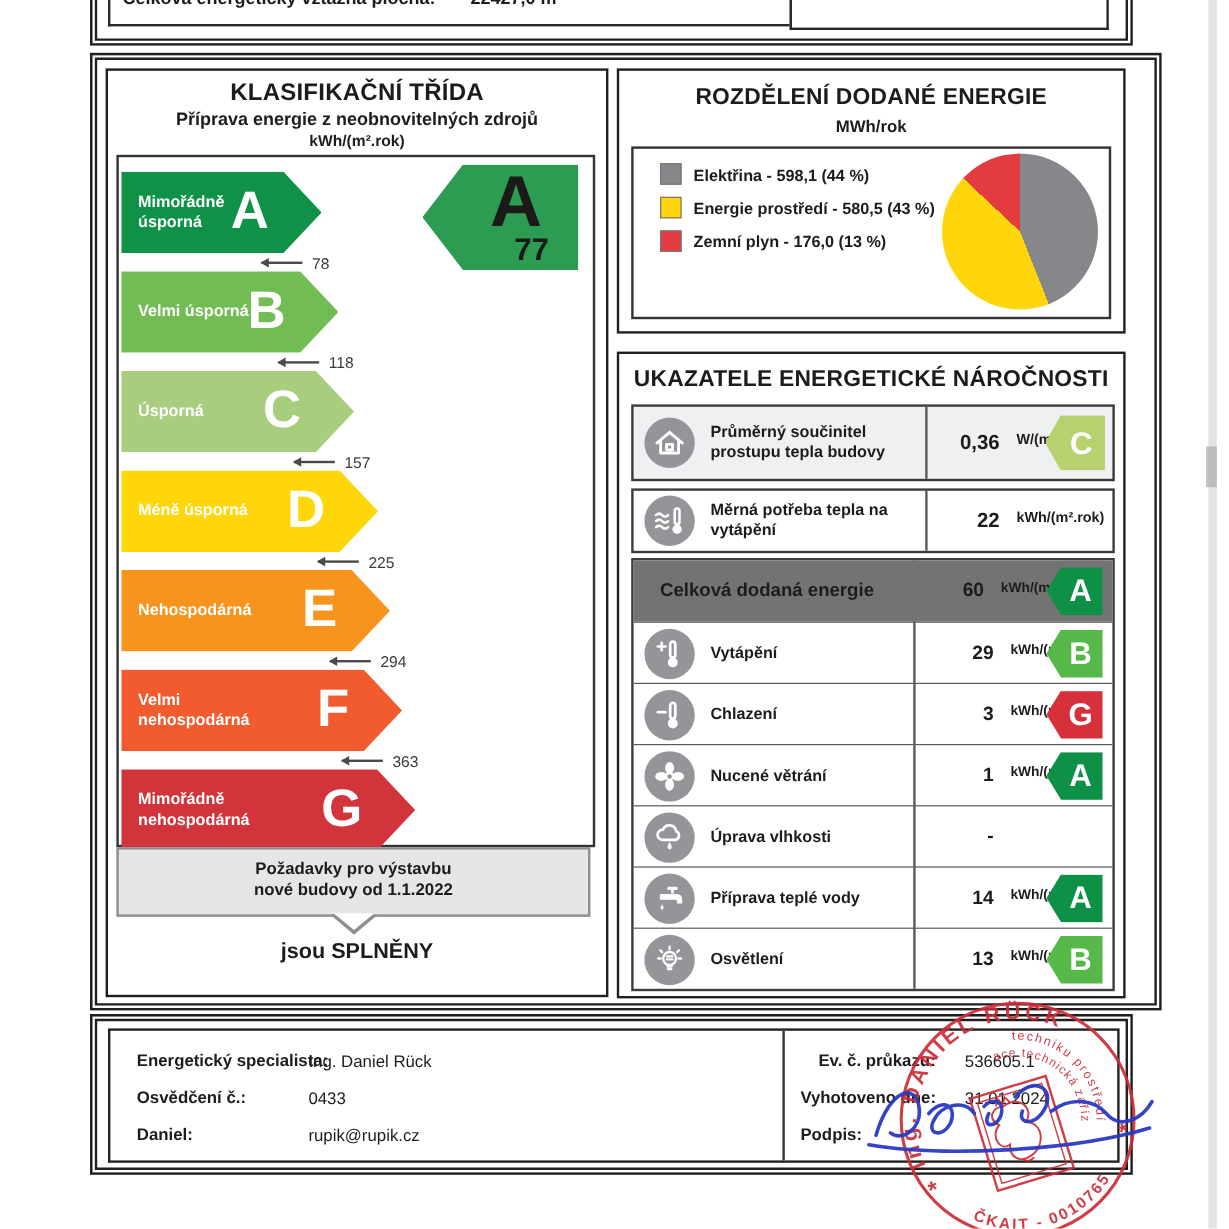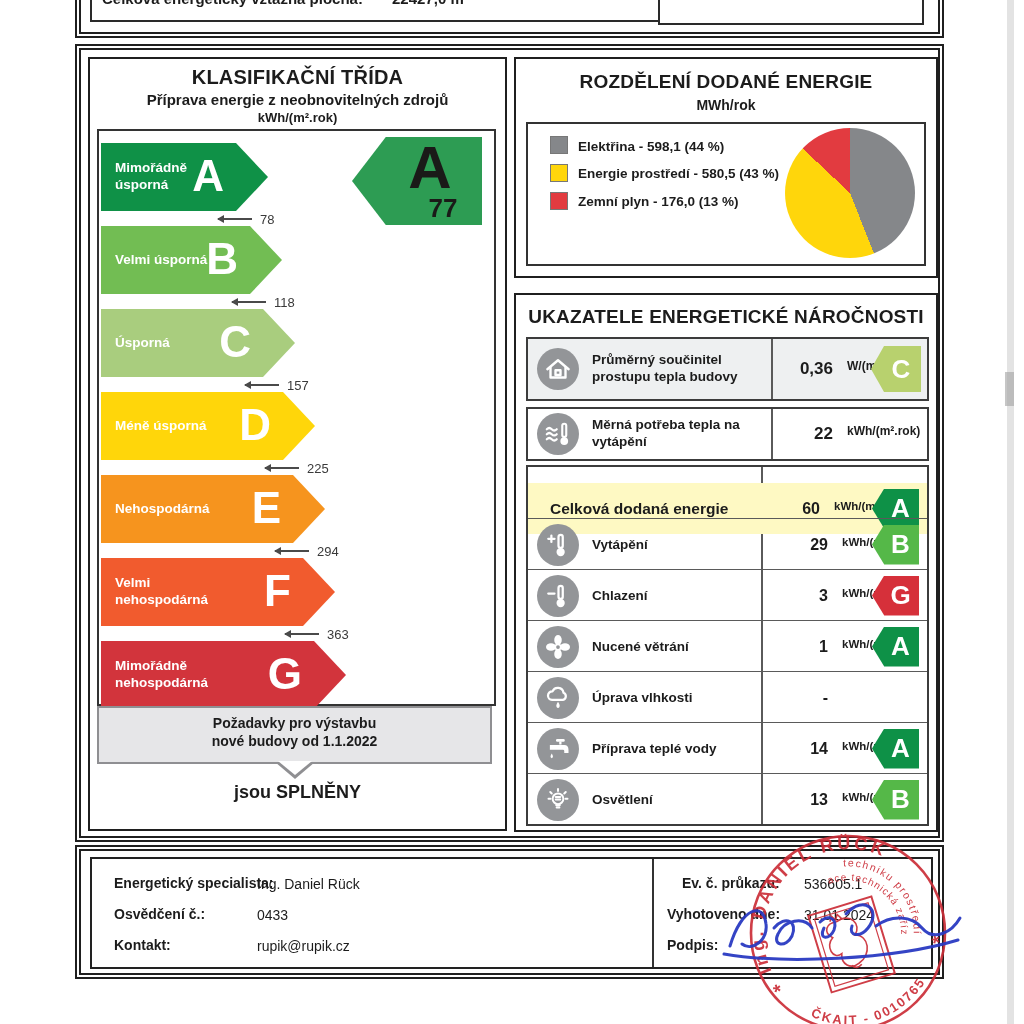--- a/index.html
+++ b/index.html
@@ -59,21 +59,21 @@
      display:flex;align-items:flex-start;gap:14px;}
   .ind-value b{display:inline-block;width:42px;text-align:right;font-size:16px;}
   .ind-value span{font-size:11.5px;font-weight:bold;}
   .grade-arrow{position:absolute;right:8px;top:50%;transform:translateY(-50%);
      width:47px;height:40px;display:flex;align-items:center;justify-content:center;
      padding-left:10px;box-sizing:border-box;
      clip-path:polygon(0 50%,26% 0,100% 0,100% 100%,26% 100%);}
   .grade-arrow b{color:#fff;font-size:26px;}
   .ind-row{position:absolute;left:0;right:0;height:51px;border-top:1.5px solid #5a5a5a;}
   .ind-row.first{border-top:none;}
-  .row-gray{background:#fef9c3;margin-top:16px;}
+  .row-gray{background:#737373;}
   .ind-title-label{position:absolute;left:22px;top:50%;transform:translateY(-50%);
      font-weight:bold;font-size:15.5px;}
   
   .f-label{position:absolute;font-weight:bold;font-size:14px;white-space:nowrap;}
   .f-value{position:absolute;font-size:14px;white-space:nowrap;}
   .edge-artifact{position:absolute;background:#d4d4d4;opacity:.65;}
   svg text{font-family:"Liberation Sans","DejaVu Sans",sans-serif;}
 </style>
 </head>
 <body>
@@ -81,21 +81,21 @@
 <div class="page">
 
   <div class="dframe" style="left:75px;top:-38px;width:865px;height:72px;">
     <div class="box" style="left:13px;top:0;width:566px;height:56px;border-top:none;">
       <span class="abs" style="left:10px;top:26px;font-weight:bold;font-size:15px;">Celková energeticky vztažná plocha:</span>
       <span class="abs" style="left:300px;top:26px;font-weight:bold;font-size:15px;">22427,0 m²</span>
     </div>
     <div class="box" style="left:581px;top:0;width:262px;height:59px;border-top:none;"></div>
   </div>
 
-  <div class="dframe" style="left:75px;top:44px;width:865px;height:794px;">
+  <div class="dframe" style="left:75px;top:44px;width:865px;height:794px;padding-left:24px;">
 
     <div class="panel" style="left:11px;top:11px;width:415px;height:770px;">
       <div class="ctr abs p-title" style="left:0;right:0;top:7px;">KLASIFIKAČNÍ TŘÍDA</div>
       <div class="ctr abs p-sub" style="left:0;right:0;top:32px;">Příprava energie z neobnovitelných zdrojů</div>
       <div class="ctr abs p-unit" style="left:0;right:0;top:51px;">kWh/(m².rok)</div>
 
       <div class="box" style="left:7px;top:70px;width:395px;height:573px;border-color:#333;">
 
         <div class="cls-arrow" style="left: 2px; top: 12px; width: 167px; background: rgb(15, 145, 71);">
           <span class="cls-label two-line">Mimořádně úsporná</span>
@@ -359,21 +359,21 @@
   </div>
 
   <div class="dframe" style="left:75px;top:845px;width:865px;height:130px;">
     <div class="box" style="left:13px;top:10px;width:839px;height:108px;border-color:#222;">
       <span class="col-div" style="left:560px;background:#333;"></span>
 
       <span class="f-label" style="left:22px;top:16px;">Energetický specialista:</span>
       <span class="f-value" style="left:165px;top:17px;">Ing. Daniel Rück</span>
       <span class="f-label" style="left:22px;top:47px;">Osvědčení č.:</span>
       <span class="f-value" style="left:165px;top:48px;">0433</span>
-      <span class="f-label" style="left:22px;top:78px;">Kontakt:</span>
+      <span class="f-label" style="left:22px;top:78px;">Daniel:</span>
       <span class="f-value" style="left:165px;top:79px;">rupik@rupik.cz</span>
 
       <span class="f-label" style="left:575px;top:16px;margin-left:15px;">Ev. č. průkazu:</span>
       <span class="f-value" style="left:712px;top:17px;">536605.1</span>
       <span class="f-label" style="left:575px;top:47px;">Vyhotoveno dne:</span>
       <span class="f-value" style="left:712px;top:48px;">31.01.2024</span>
       <span class="f-label" style="left:575px;top:78px;">Podpis:</span>
     </div>
   </div>
 

